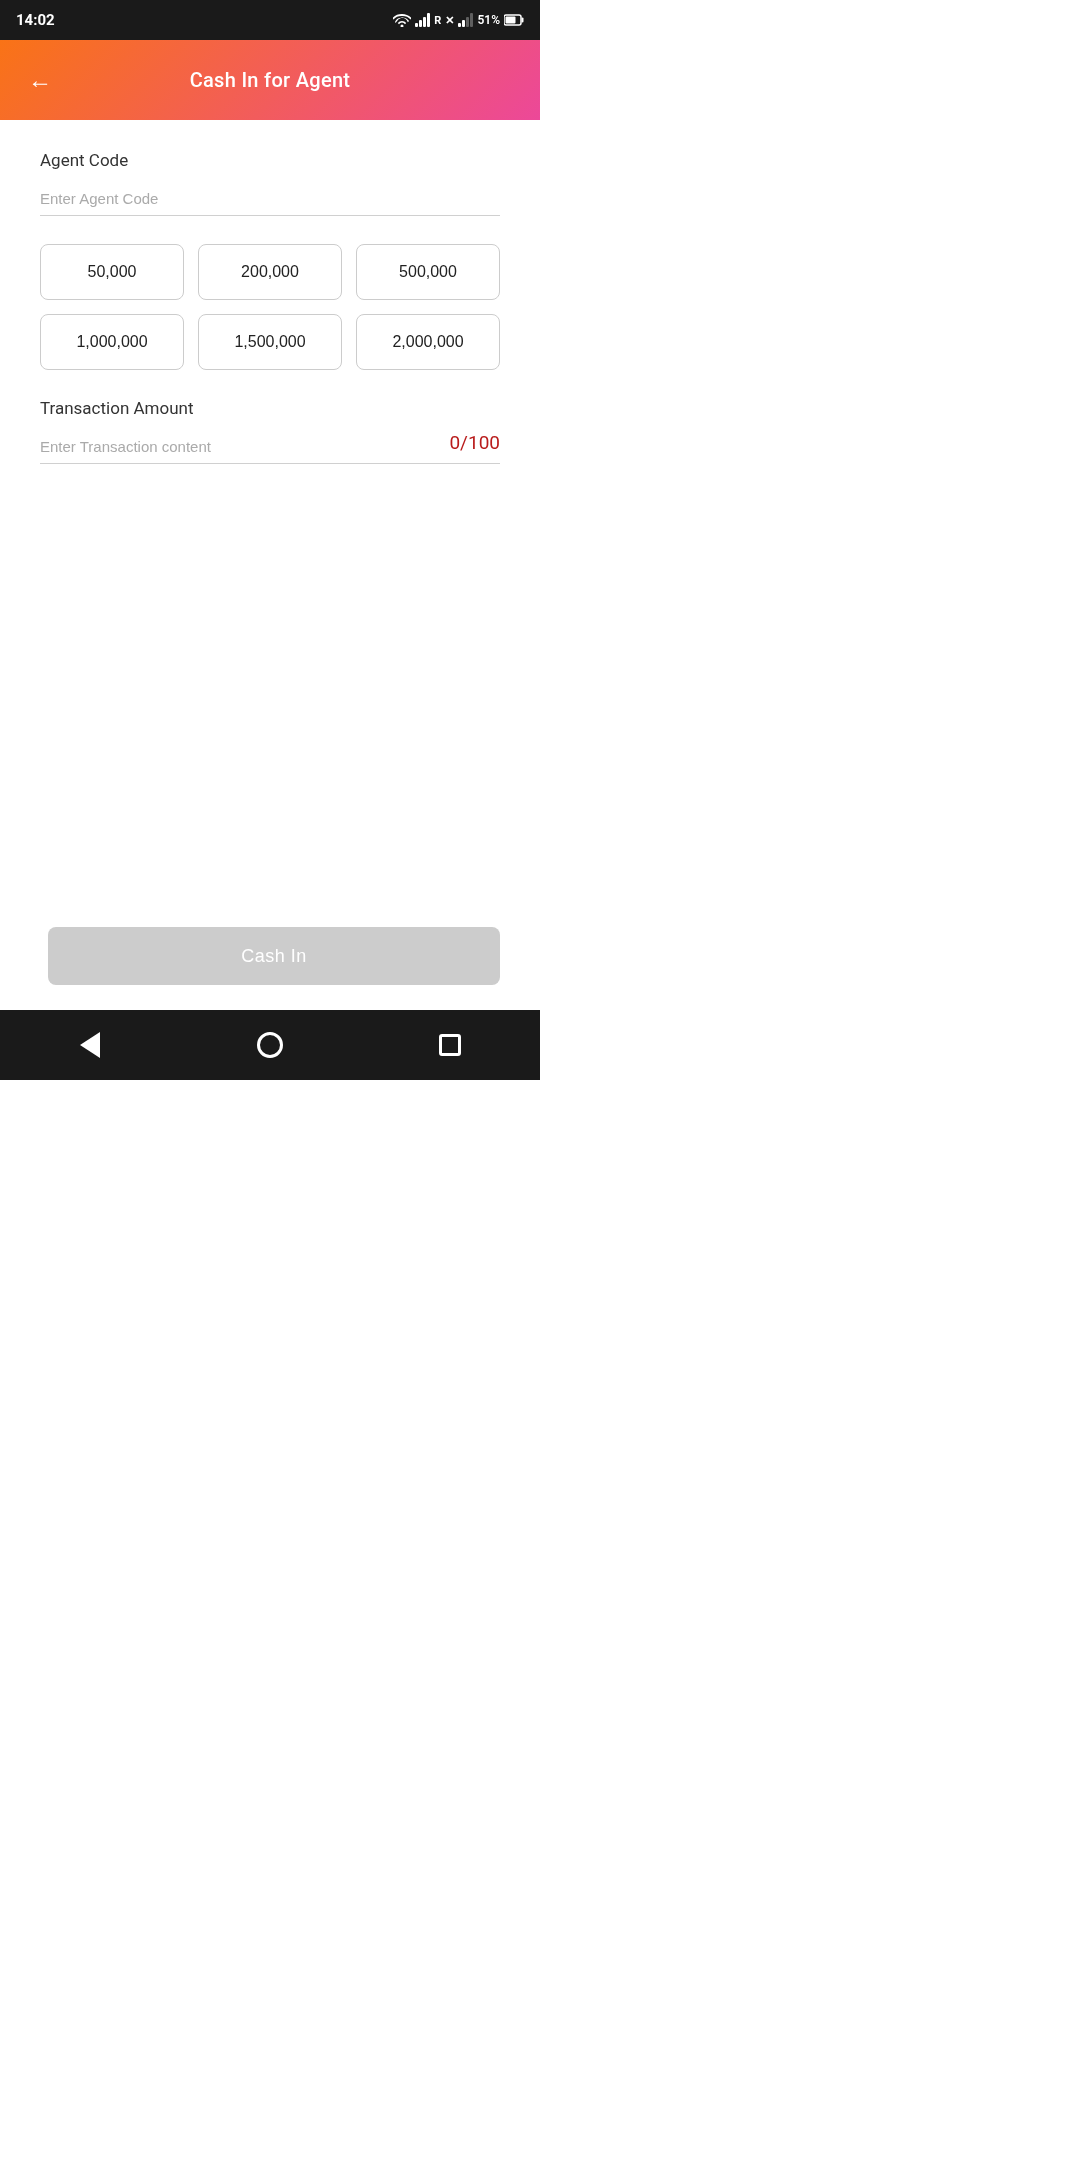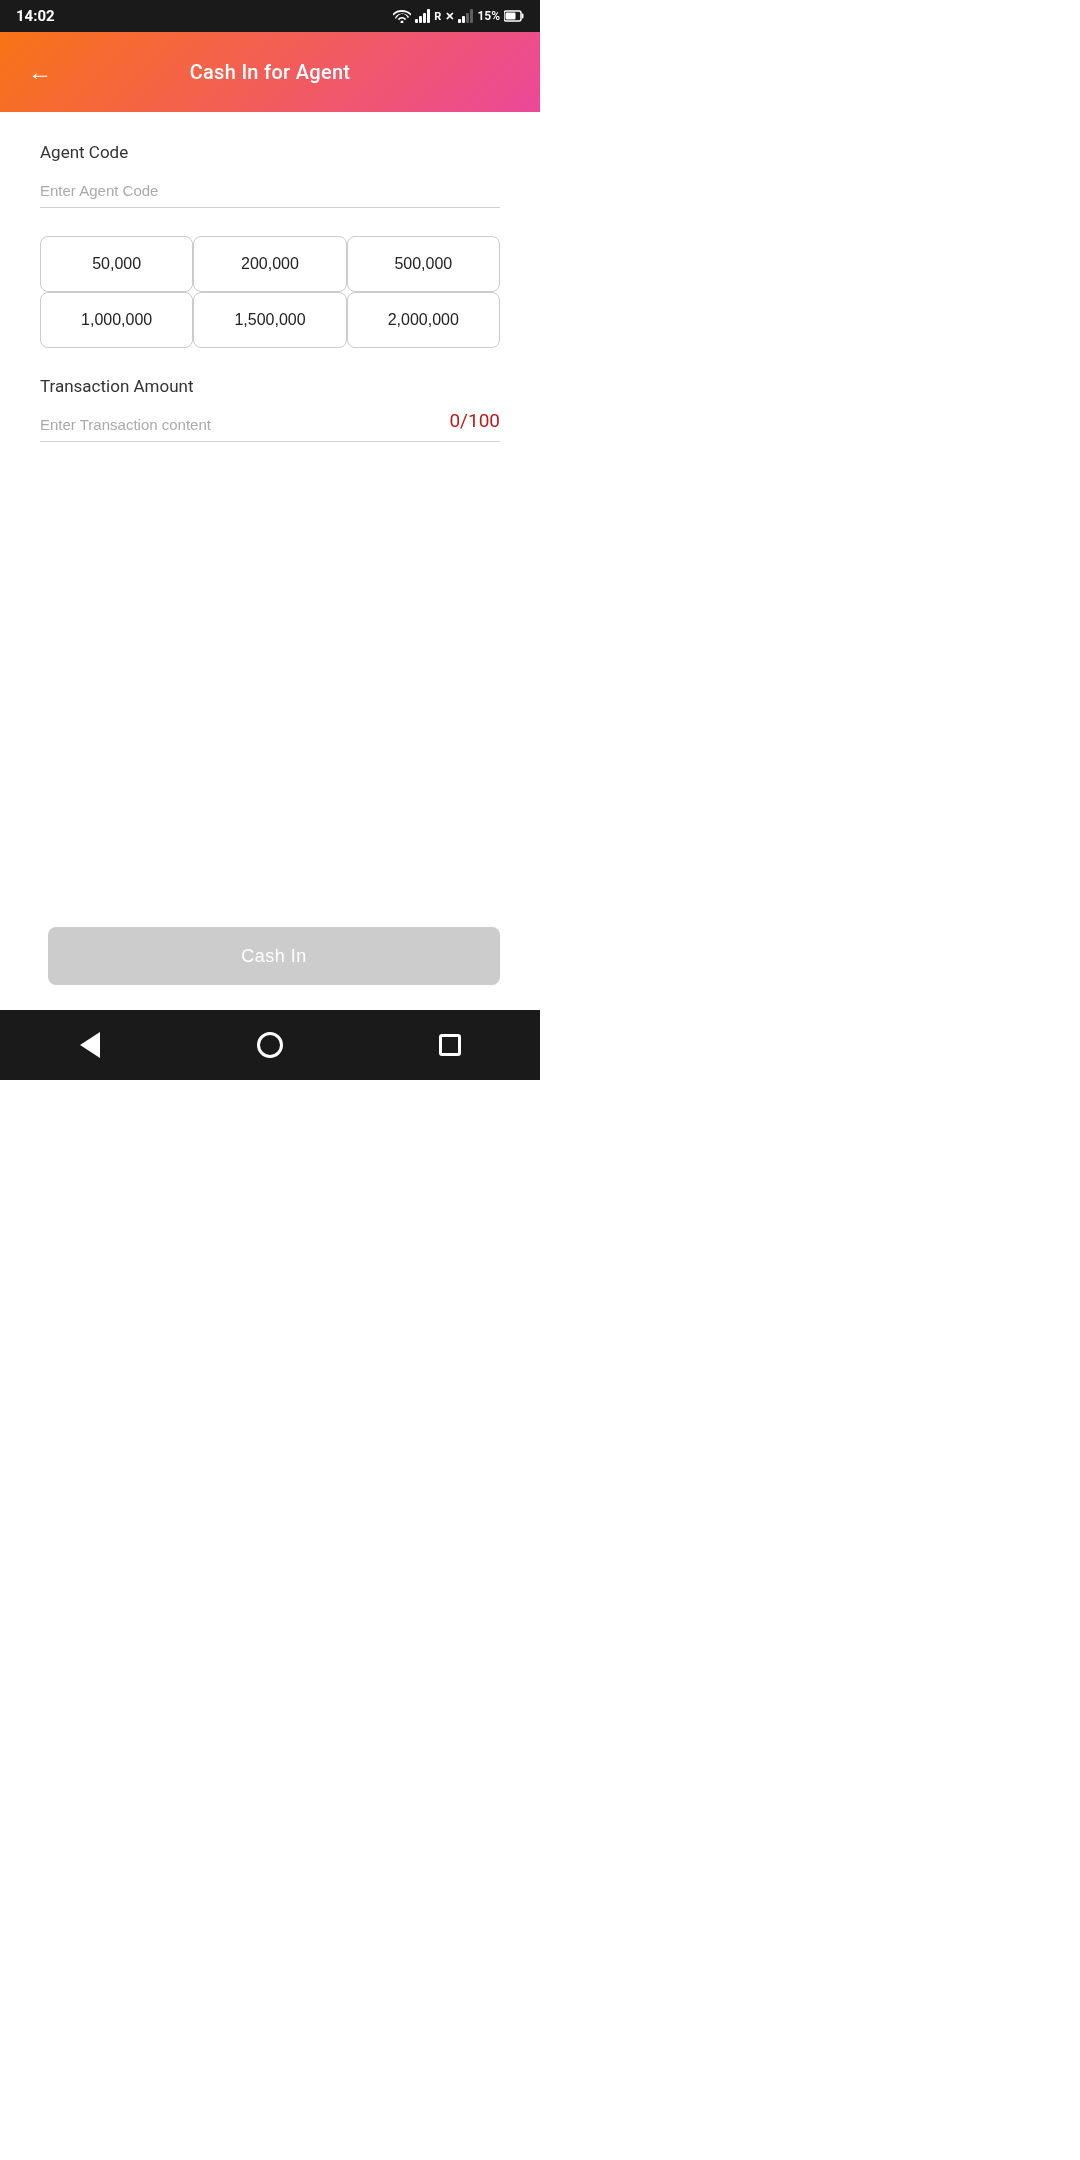--- a/index.html
+++ b/index.html
@@ -14,21 +14,21 @@
       height: 1080px;
       background: #ffffff;
       font-family: 'Roboto', Arial, sans-serif;
       overflow: hidden;
       position: relative;
     }
 
     
     .status-bar {
       width: 100%;
-      height: 32px;
+      height: 40px;
       background: #1a1a1a;
       display: flex;
       align-items: center;
       justify-content: space-between;
       padding: 0 16px;
       color: white;
       font-size: 14px;
       font-weight: 600;
     }
 
@@ -110,20 +110,21 @@
     }
 
     .field-input::placeholder {
       color: #aaaaaa;
     }
 
     
     .amount-grid {
       display: grid;
       grid-template-columns: 1fr 1fr 1fr;
+      gap: 14px;
       margin-top: 20px;
       margin-bottom: 28px;
     }
 
     .amount-btn {
       border: 1.5px solid #cccccc;
       border-radius: 8px;
       background: white;
       padding: 18px 10px;
       font-size: 16px;
@@ -282,21 +283,21 @@
 
     <span style="font-size:11px;font-weight:700;">✕</span>
 
     <div class="signal-bars inactive">
       <div class="signal-bar"></div>
       <div class="signal-bar"></div>
       <div class="signal-bar"></div>
       <div class="signal-bar"></div>
     </div>
 
-    <span class="battery-text">15%</span>
+    <span class="battery-text">51%</span>
 
     <svg width="20" height="12" viewBox="0 0 20 12" fill="white">
       <rect x="0" y="1" width="17" height="10" rx="2" ry="2" stroke="white" stroke-width="1.5" fill="none"></rect>
       <rect x="1.5" y="2.5" width="10" height="7" rx="1" ry="1" fill="white"></rect>
       <rect x="17.5" y="3.5" width="2" height="5" rx="1" ry="1" fill="white"></rect>
     </svg>
   </div>
 </div>
 
 <div class="header">

